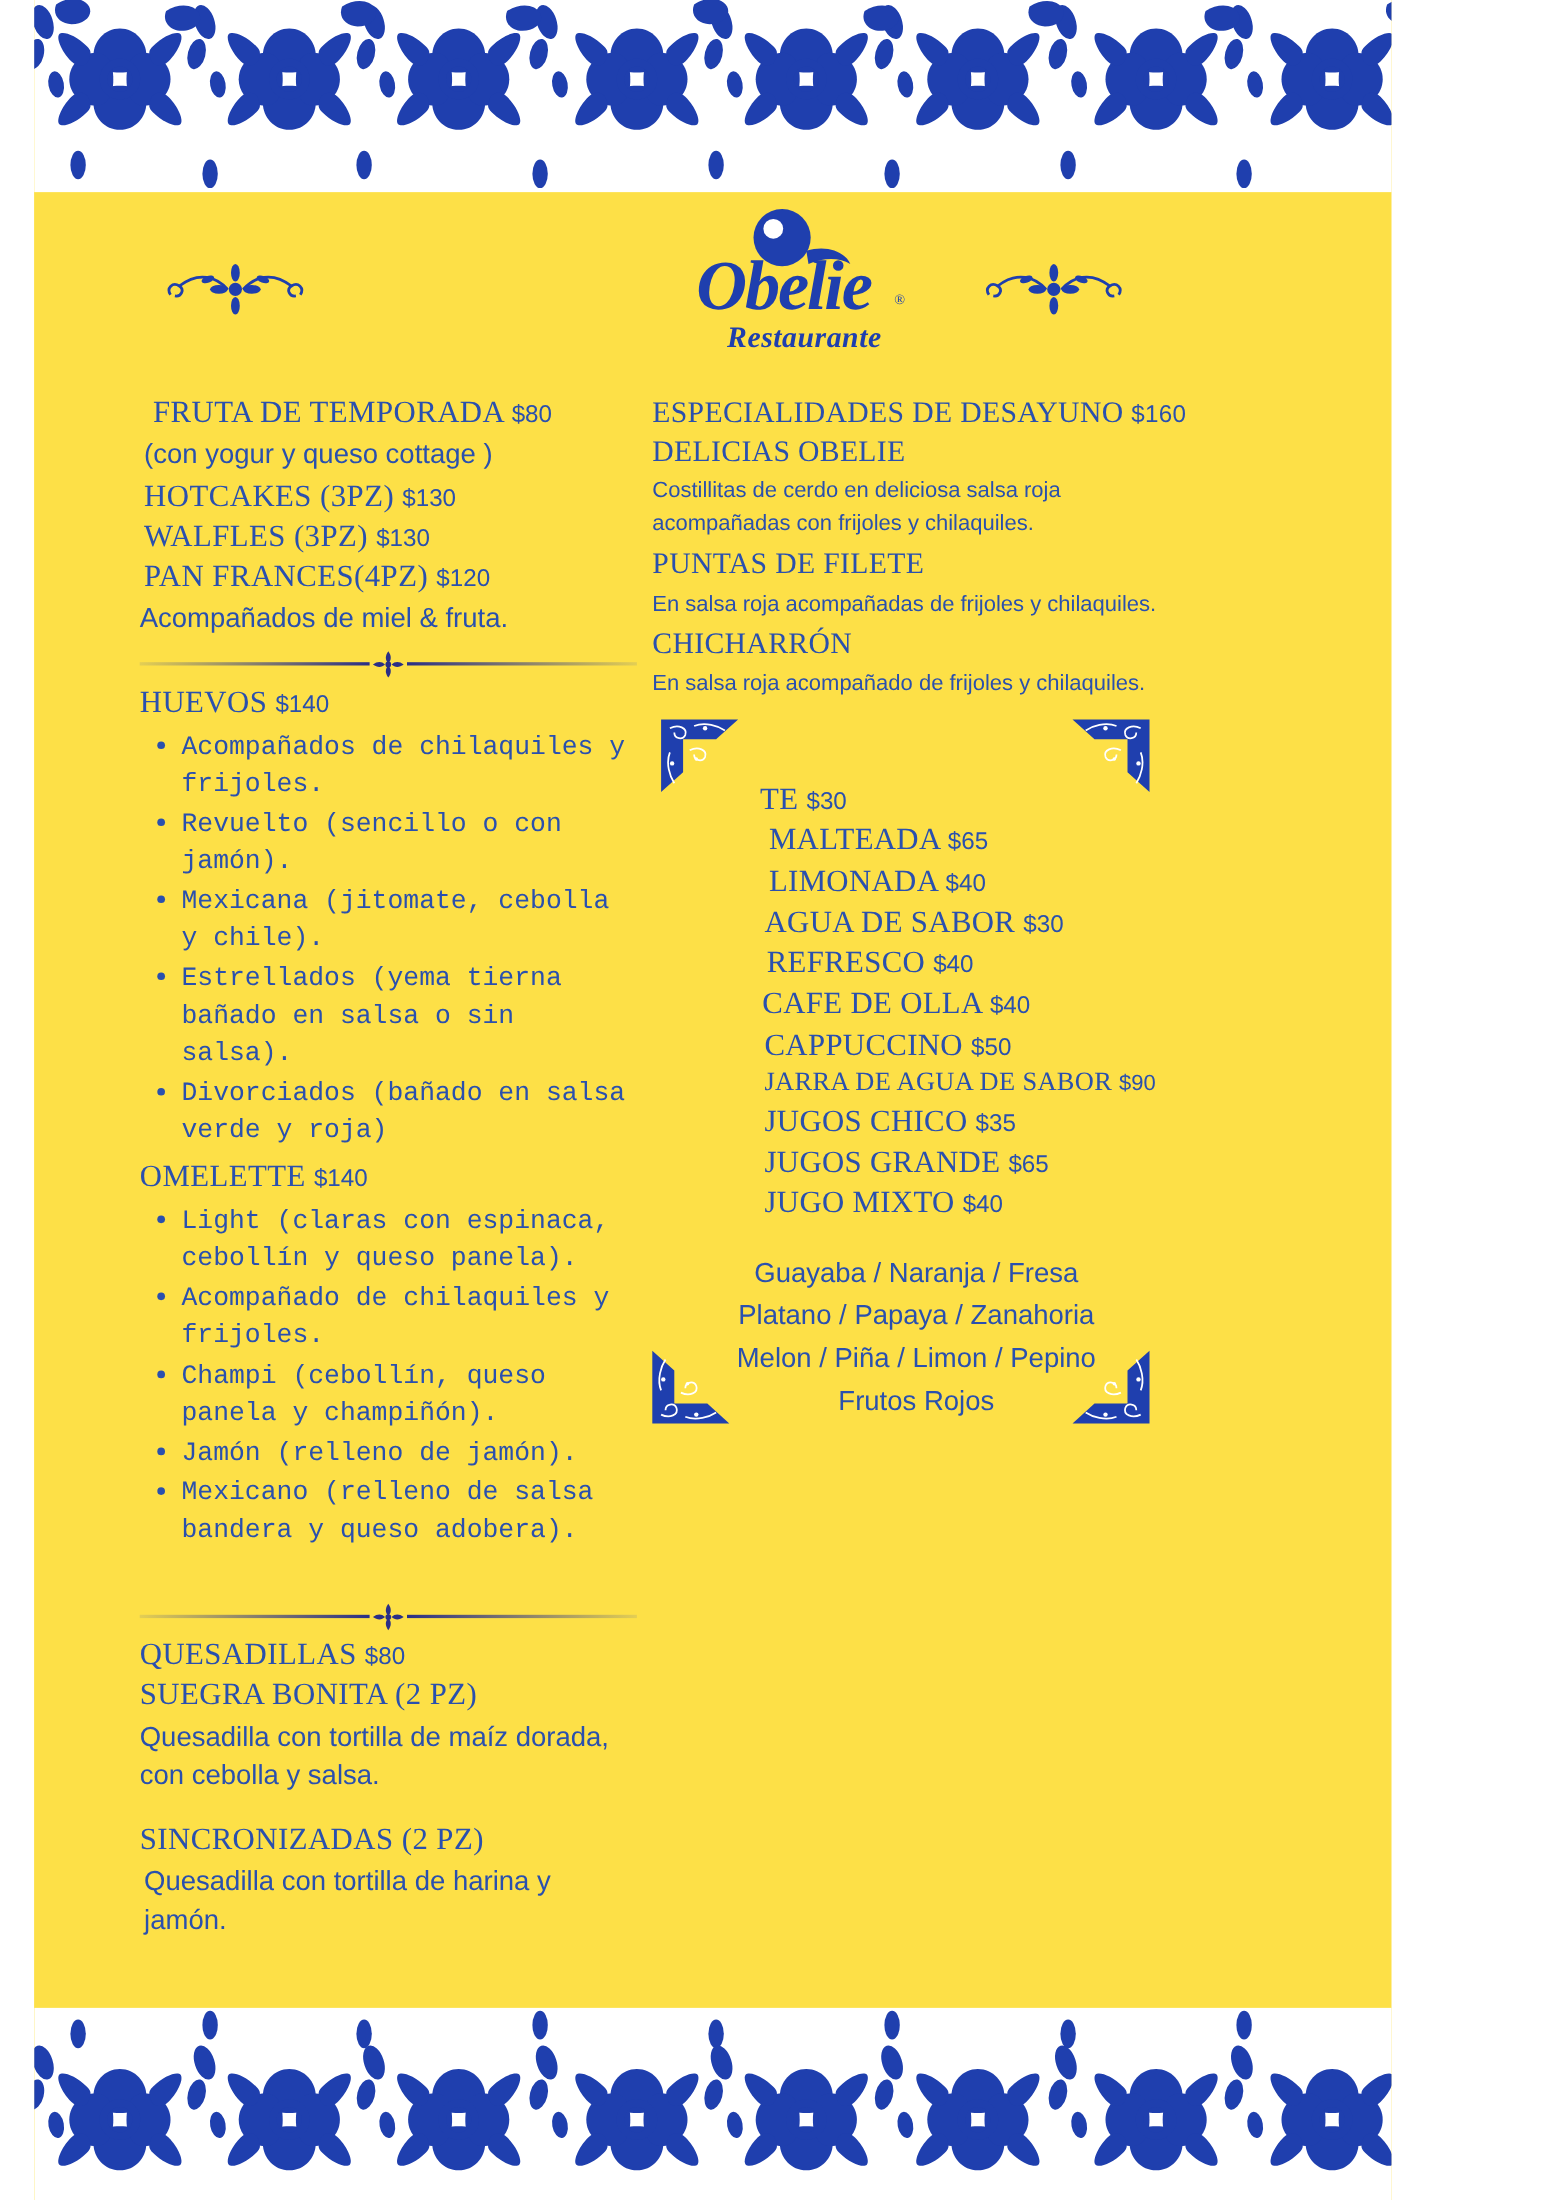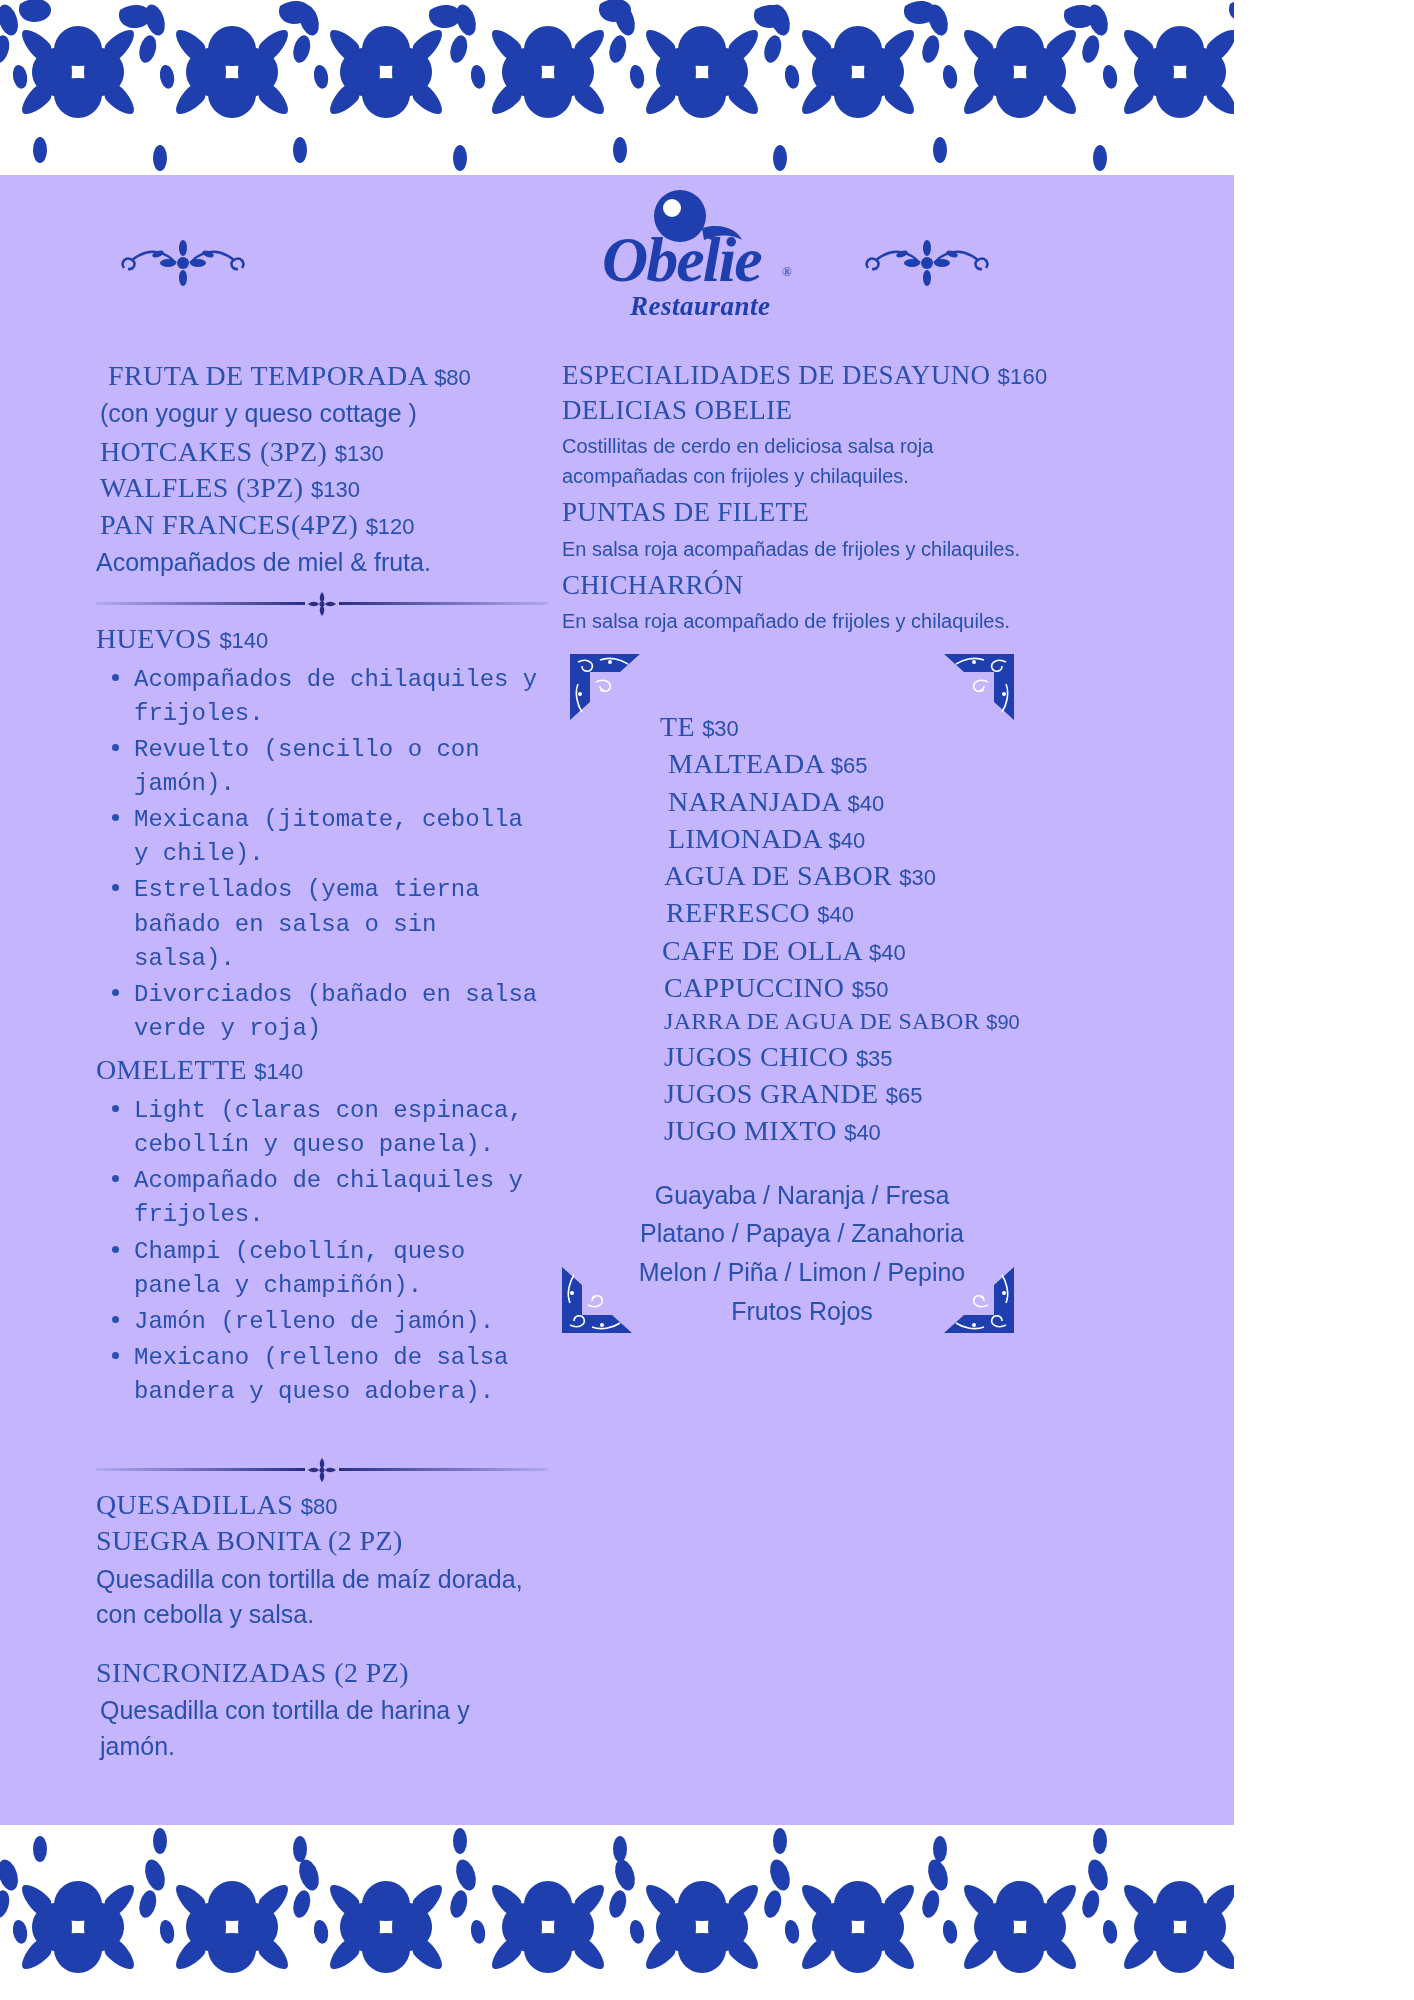--- a/index.html
+++ b/index.html
@@ -6,22 +6,23 @@
   html, body {
     width: 1414px;
     height: 2000px;
     background: #ffffff;
     font-family: "Liberation Sans", sans-serif;
   }
   .page {
     position: relative;
     width: 1234px;
     height: 2000px;
-    background: #c4b5fd;
+    background: #fde047;
     overflow: hidden;
+    margin-left: 31px;
   }
 
   
   .border-band {
     position: absolute;
     left: 0;
     width: 1414px;
     height: 175px;
     overflow: hidden;
   }
@@ -525,24 +526,20 @@
       <div class="bev-list">
         <div class="bev">
           <span>TE</span>
           <span class="price">$30</span>
         </div>
         <div class="bev" style="margin-left:8px;">
           <span>MALTEADA</span>
           <span class="price">$65</span>
         </div>
         <div class="bev" style="margin-left:8px;">
-          <span>NARANJADA</span>
-          <span class="price">$40</span>
-        </div>
-        <div class="bev" style="margin-left:8px;">
           <span>LIMONADA</span>
           <span class="price">$40</span>
         </div>
         <div class="bev" style="margin-left:4px;">
           <span>AGUA DE SABOR</span>
           <span class="price">$30</span>
         </div>
         <div class="bev" style="margin-left:6px;">
           <span>REFRESCO</span>
           <span class="price">$40</span>

